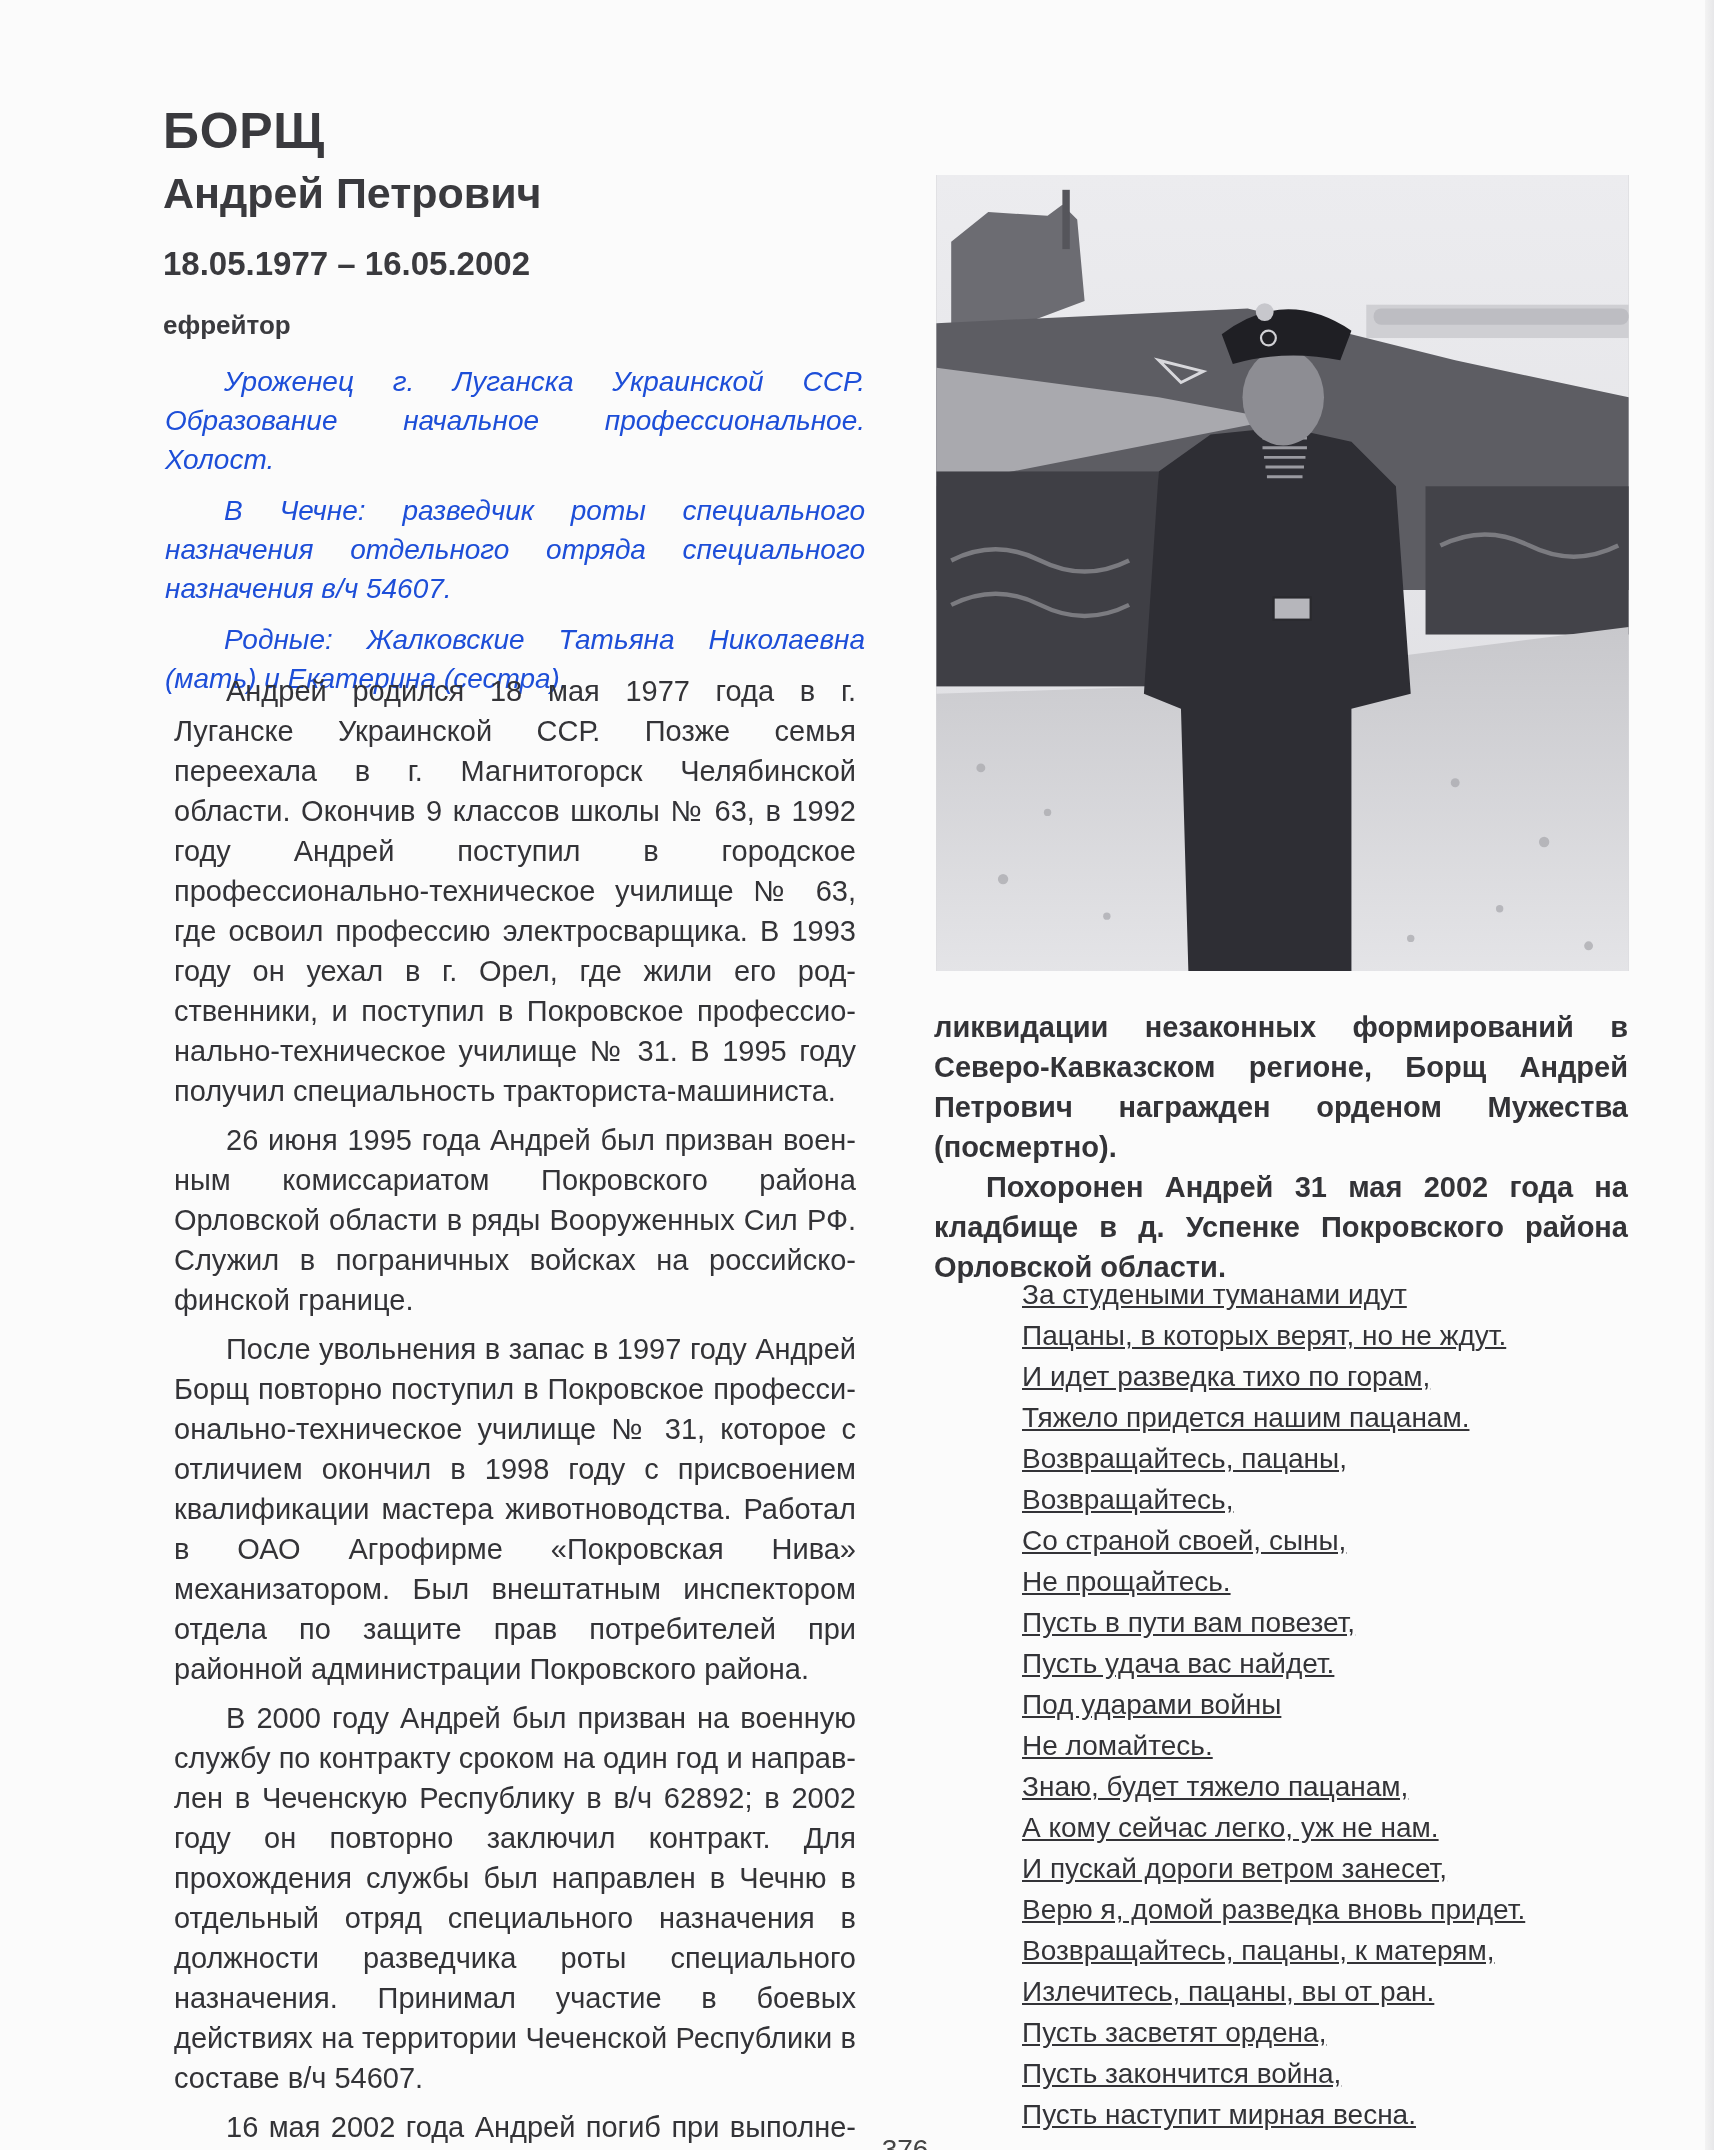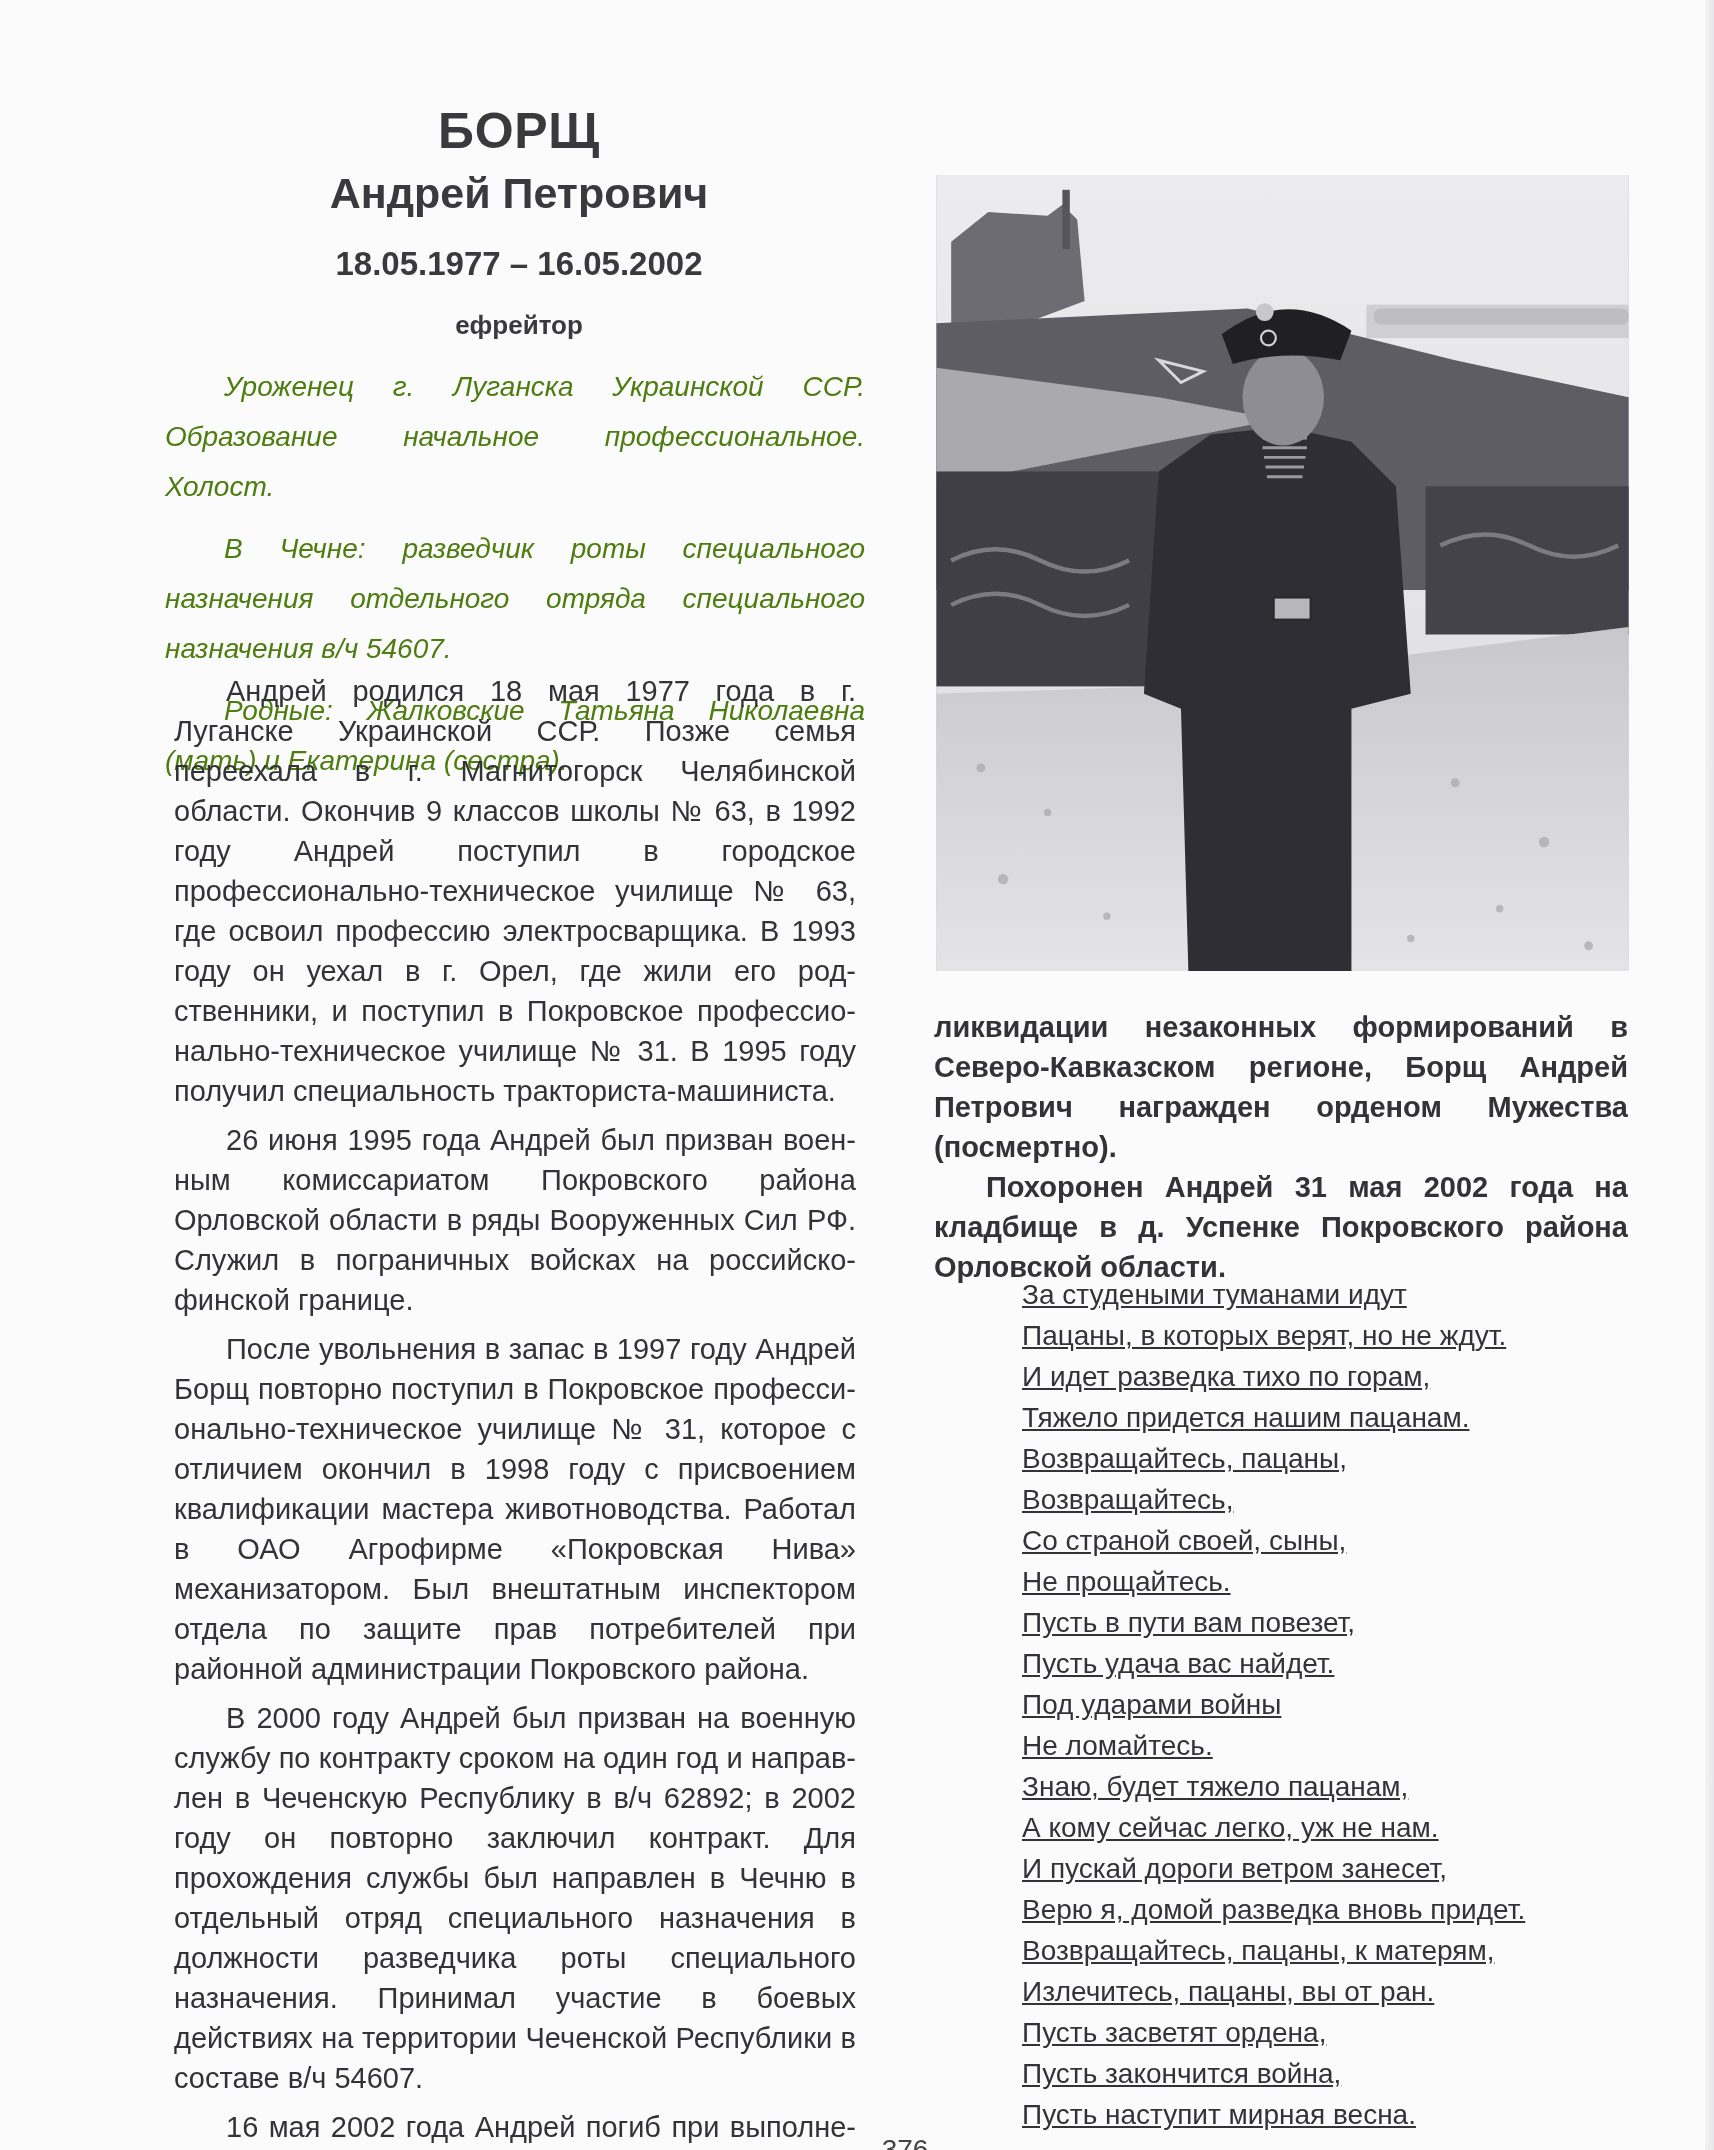--- a/index.html
+++ b/index.html
@@ -3,32 +3,32 @@
 <meta charset="utf-8">
 <style>
   html, body { margin:0; padding:0; }
   body {
     width:1715px; height:2151px; overflow:hidden; position:relative;
     background:#fbfbfb; color:#2f2f33;
     font-family:"Liberation Sans", "DejaVu Sans", sans-serif;
   }
   .edge { position:absolute; right:0; top:0; width:10.4px; height:2151px; background:linear-gradient(to right,#f3f3f3,#e6e6e8); }
   .title {
-    position:absolute; left:163px; width:712px; text-align:center;
+    position:absolute; left:163px; width:712px; 
     font-weight:bold; color:#3a3a3e;
   }
   .t-surname { top:102px; font-size:50px; letter-spacing:0.7px; }
   .t-name { top:169px; font-size:43px; }
   .t-dates { top:245px; font-size:33px; }
   .t-rank { top:310px; font-size:26px; }
 
   .info {
     position:absolute; left:165px; top:362px; width:700px;
     font-family:"Liberation Sans", sans-serif; font-style:italic;
-    font-size:28px; line-height:50px; color:#4d7c0f;
+    font-size:28px; line-height:39px; color:#1d4ed8;
     text-align:justify;
   }
   .info p { margin:0; text-indent:59px; }
   .info p + p { margin-top:12px; }
 
   .col-left {
     position:absolute; left:165px; top:662px; width:700px;
     font-size:29px; line-height:40px; color:#333337;
     text-align:justify; hyphens:manual;
   }

